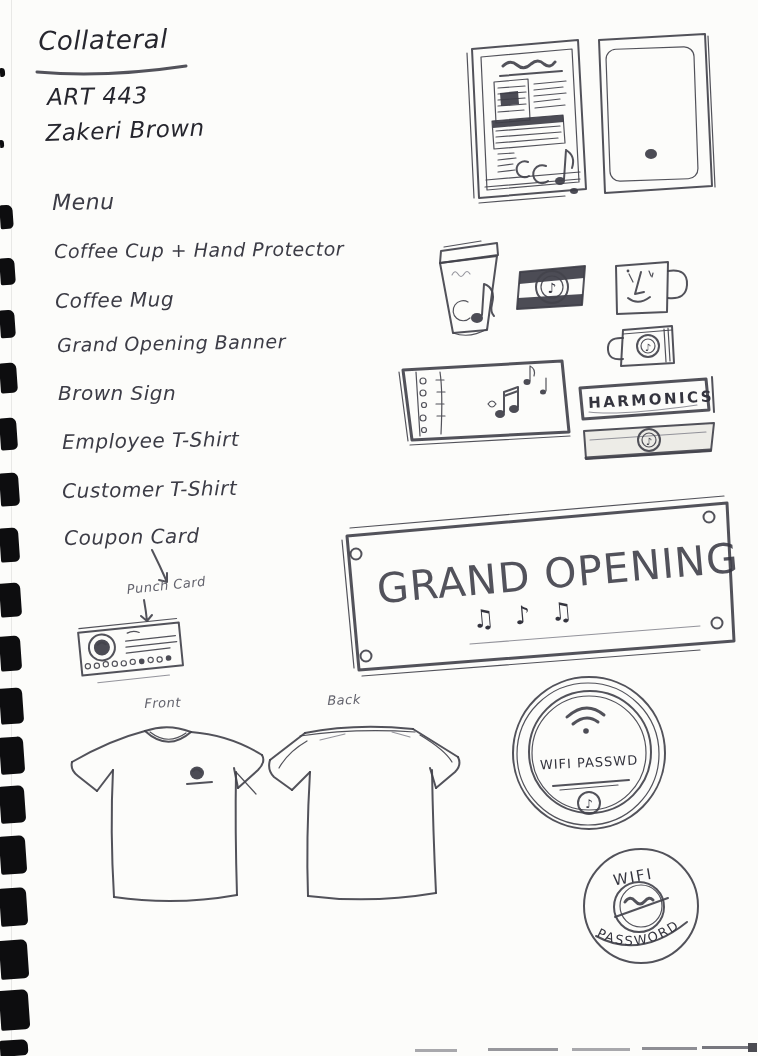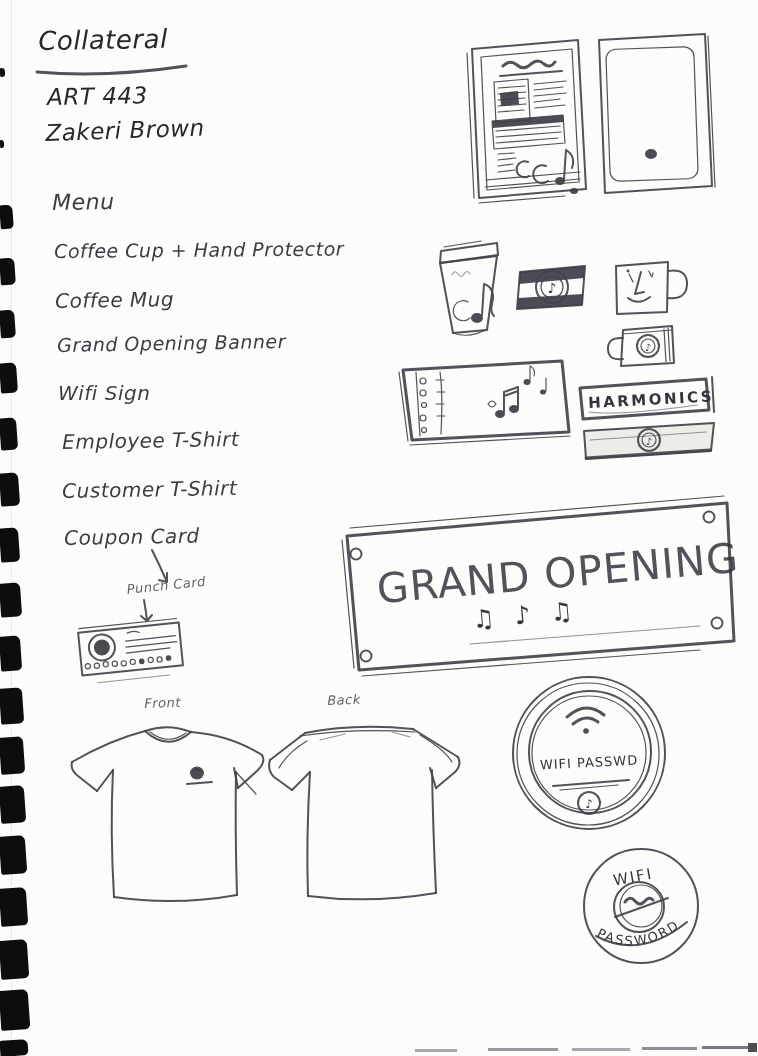--- a/index.html
+++ b/index.html
@@ -262,21 +262,21 @@
   </svg>
 
   <div class="hw ink t-title">Collateral</div>
   <div class="hw ink t-course">ART 443</div>
   <div class="hw ink t-author">Zakeri Brown</div>
 
   <div class="hw li0">Menu</div>
   <div class="hw li1">Coffee Cup + Hand Protector</div>
   <div class="hw li2">Coffee Mug</div>
   <div class="hw li3">Grand Opening Banner</div>
-  <div class="hw li4">Wifi Sign</div>
+  <div class="hw li4">Brown Sign</div>
   <div class="hw li5">Employee T-Shirt</div>
   <div class="hw li6">Customer T-Shirt</div>
   <div class="hw li7">Coupon Card</div>
   <div class="hw lite t-punch">Punch Card</div>
 
   <div class="hw lite t-front">Front</div>
   <div class="hw lite t-back">Back</div>
 
   <div>
     <div class="sp" style="top:68px;width:5px;height:9px;"></div>

